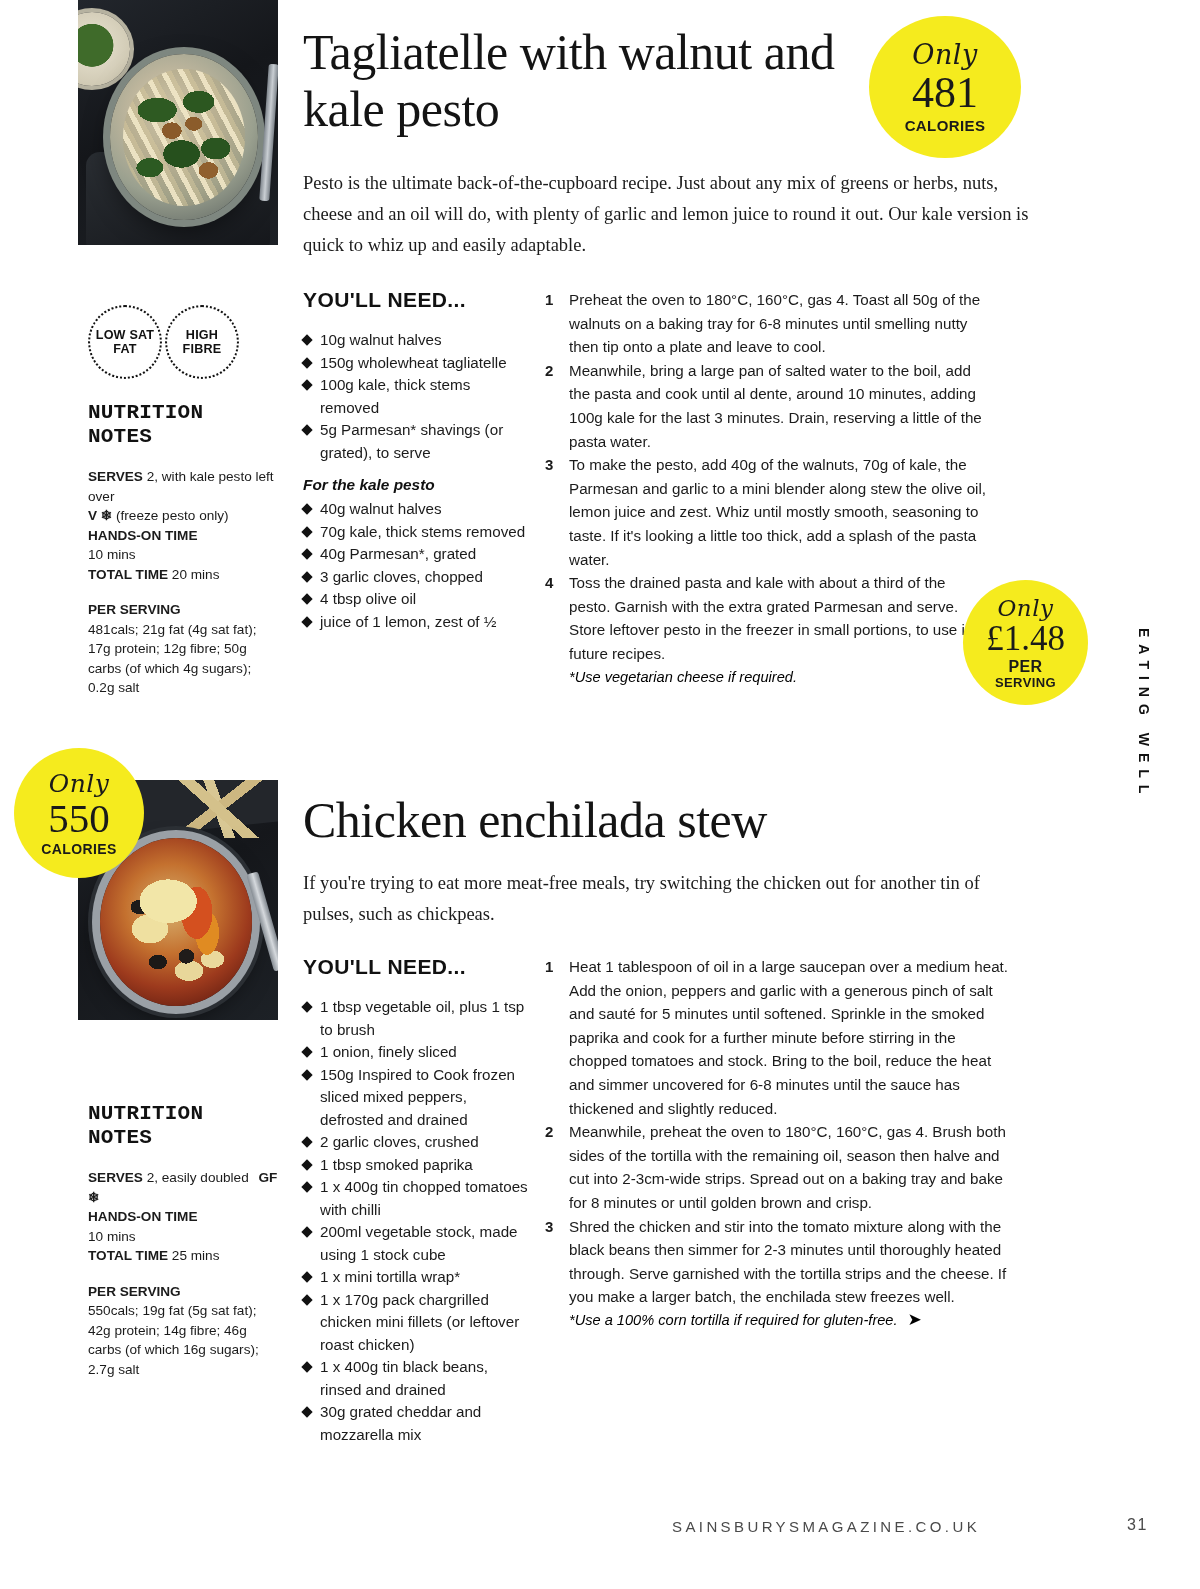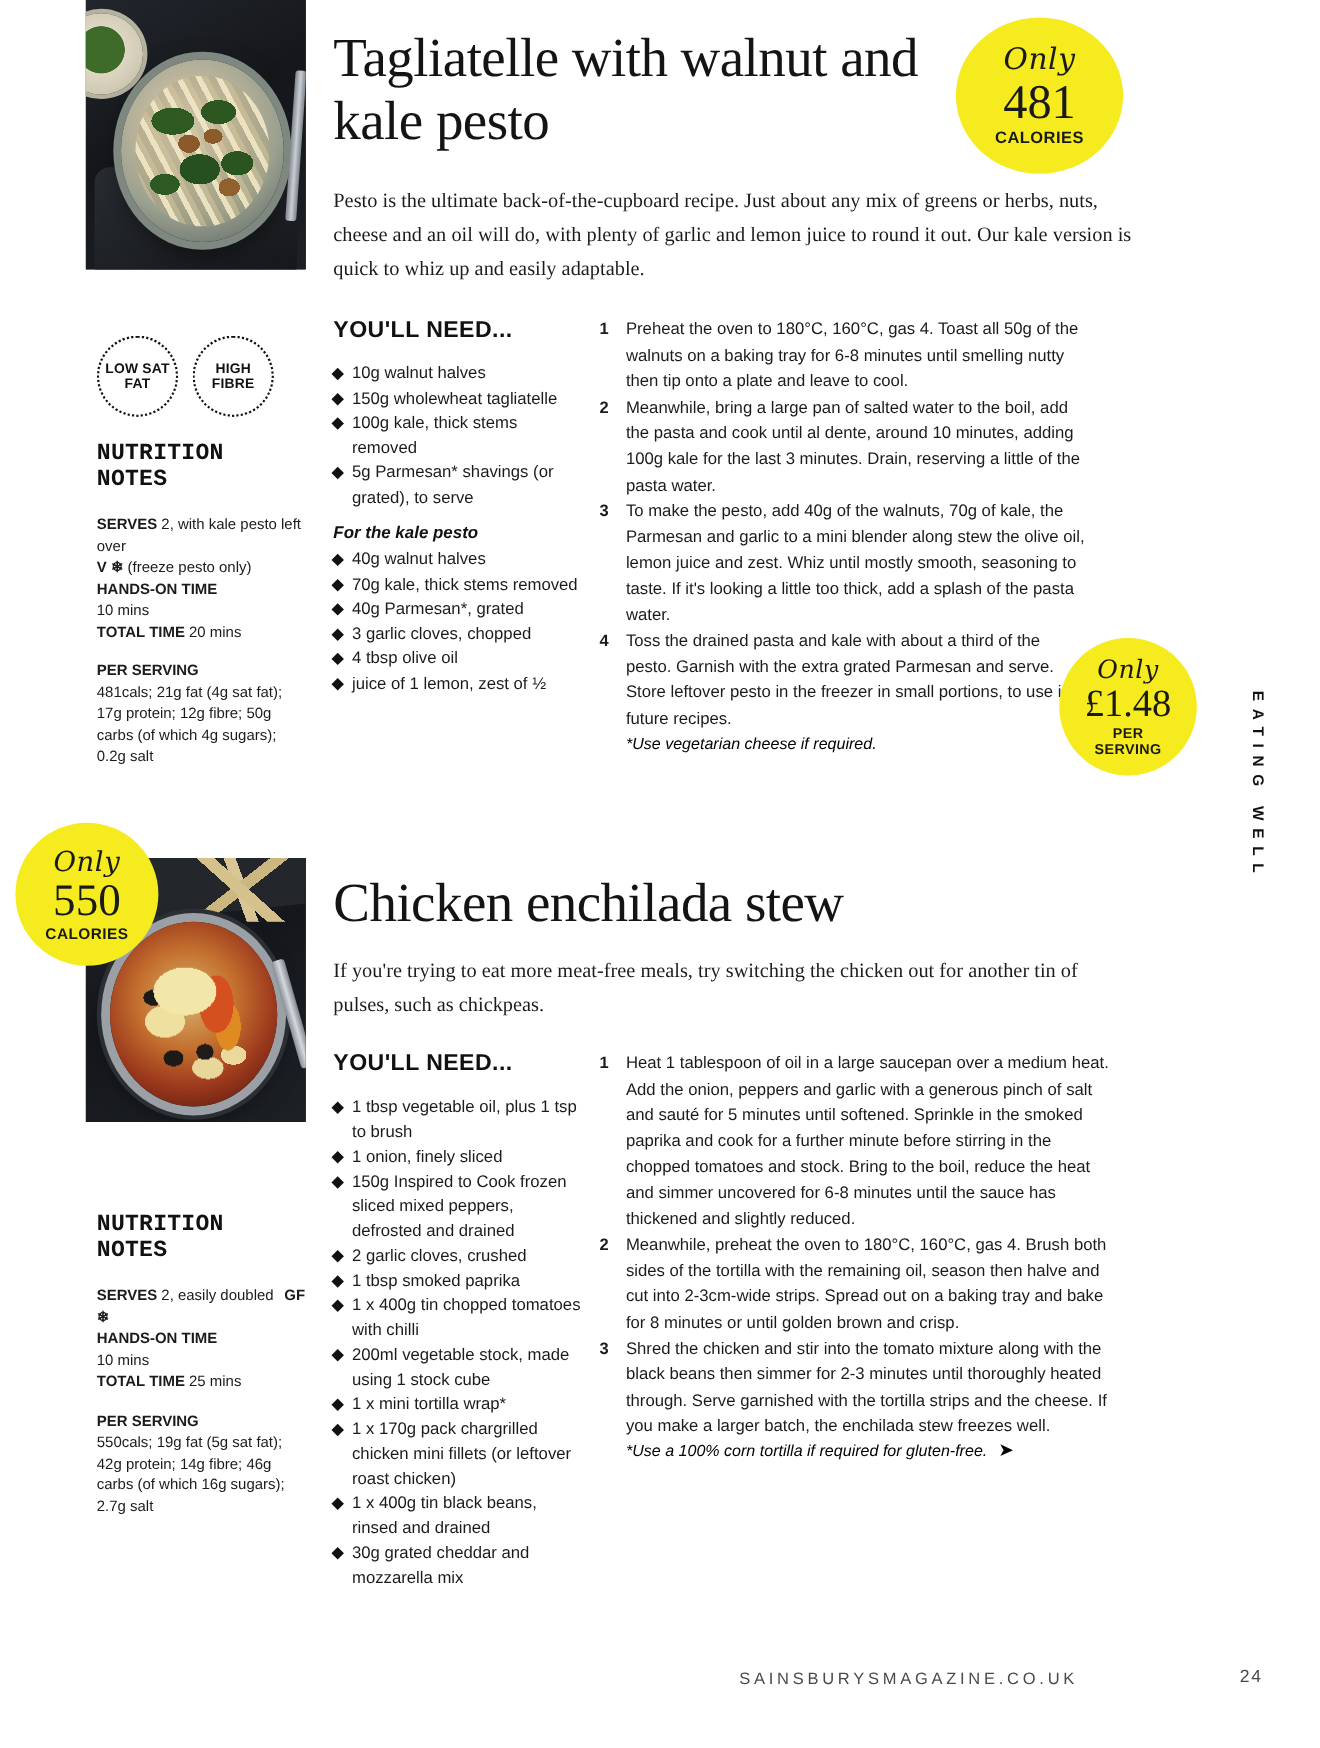--- a/index.html
+++ b/index.html
@@ -209,21 +209,21 @@
 
   <div class="badge" style="left:869px; top:16px; width:152px; height:142px; background:#F5EB1E;">
     <div class="only" style="font-size:27px; margin-bottom:2px;">Only</div>
     <div class="bignum" style="font-size:44px; margin:1px 0 3px;">481</div>
     <div class="sub" style="font-size:15px;">CALORIES</div>
   </div>
 
   <div class="recipe-intro" style="position:absolute; left:303px; top:168px; width:742px;">Pesto is the ultimate back-of-the-cupboard recipe. Just about any mix of greens or herbs, nuts, cheese and an oil will do, with plenty of garlic and lemon juice to round it out. Our kale version is quick to whiz up and easily adaptable.</div>
 
   <div style="position:absolute; left:88px; top:305px; width:190px;">
-    <div style="display:flex; gap:13px;">
+    <div style="display:flex; gap:3px;">
       <div class="dot-circle">LOW SAT FAT</div>
       <div class="dot-circle">HIGH FIBRE</div>
     </div>
     <div class="nut-title" style="margin-top:22px; white-space:pre-line;">NUTRITION
 NOTES</div>
     <div class="nut-body" style="margin-top:18px;">
       <div>
         <b>SERVES</b>
         <span>2, with kale pesto left over</span>
       </div>
@@ -272,21 +272,21 @@
         <li><span class="num">2</span><span>Meanwhile, bring a large pan of salted water to the boil, add the pasta and cook until al dente, around 10 minutes, adding 100g kale for the last 3 minutes. Drain, reserving a little of the pasta water.</span></li>
         <li><span class="num">3</span><span>To make the pesto, add 40g of the walnuts, 70g of kale, the Parmesan and garlic to a mini blender along stew the olive oil, lemon juice and zest. Whiz until mostly smooth, seasoning to taste. If it's looking a little too thick, add a splash of the pasta water.</span></li>
         <li><span class="num">4</span><span>Toss the drained pasta and kale with about a third of the pesto. Garnish with the extra grated Parmesan and serve. Store leftover pesto in the freezer in small portions, to use in future recipes.</span></li>
       </ol>
     <div class="footnote">*Use vegetarian cheese if required.</div>
   </div>
 
   <div class="badge" style="left:963px; top:580px; width:125px; height:125px; background:#F5EB1E;">
     <div class="only" style="font-size:23px; margin-bottom:0px;">Only</div>
     <div class="bignum" style="font-size:35px; margin:1px 0 3px;">£1.48</div>
-    <div class="sub" style="font-size:13px;">PER</div>
+    <div class="sub" style="font-size:16px;">PER</div>
     <div class="sub" style="font-size:13px; margin-top:1px;">SERVING</div>
   </div>
 
   <div class="side-tab" style="left:1136px; top:628px;">EATING WELL</div>
 
   <div class="photo" style="left:78px; top:780px; width:200px; height:240px;">
     <div class="grain"></div>
     <div class="slate"></div>
     <div class="chips"></div>
     <div class="bowl2"></div>
@@ -351,15 +351,15 @@
         <li><span class="num">2</span><span>Meanwhile, preheat the oven to 180°C, 160°C, gas 4. Brush both sides of the tortilla with the remaining oil, season then halve and cut into 2-3cm-wide strips. Spread out on a baking tray and bake for 8 minutes or until golden brown and crisp.</span></li>
         <li><span class="num">3</span><span>Shred the chicken and stir into the tomato mixture along with the black beans then simmer for 2-3 minutes until thoroughly heated through. Serve garnished with the tortilla strips and the cheese. If you make a larger batch, the enchilada stew freezes well.</span></li>
       </ol>
     <div class="footnote">
       <span>*Use a 100% corn tortilla if required for gluten-free.</span>
       <span class="arrow-glyph" style="font-style:normal; margin-left:6px;">➤</span>
     </div>
   </div>
 
   <div class="footer-url" style="left:672px; top:1518px;">SAINSBURYSMAGAZINE.CO.UK</div>
-  <div class="footer-page" style="left:1127px; top:1516px;">24</div>
+  <div class="footer-page" style="left:1127px; top:1516px;">31</div>
 
 </div>
 
 </body></html>

